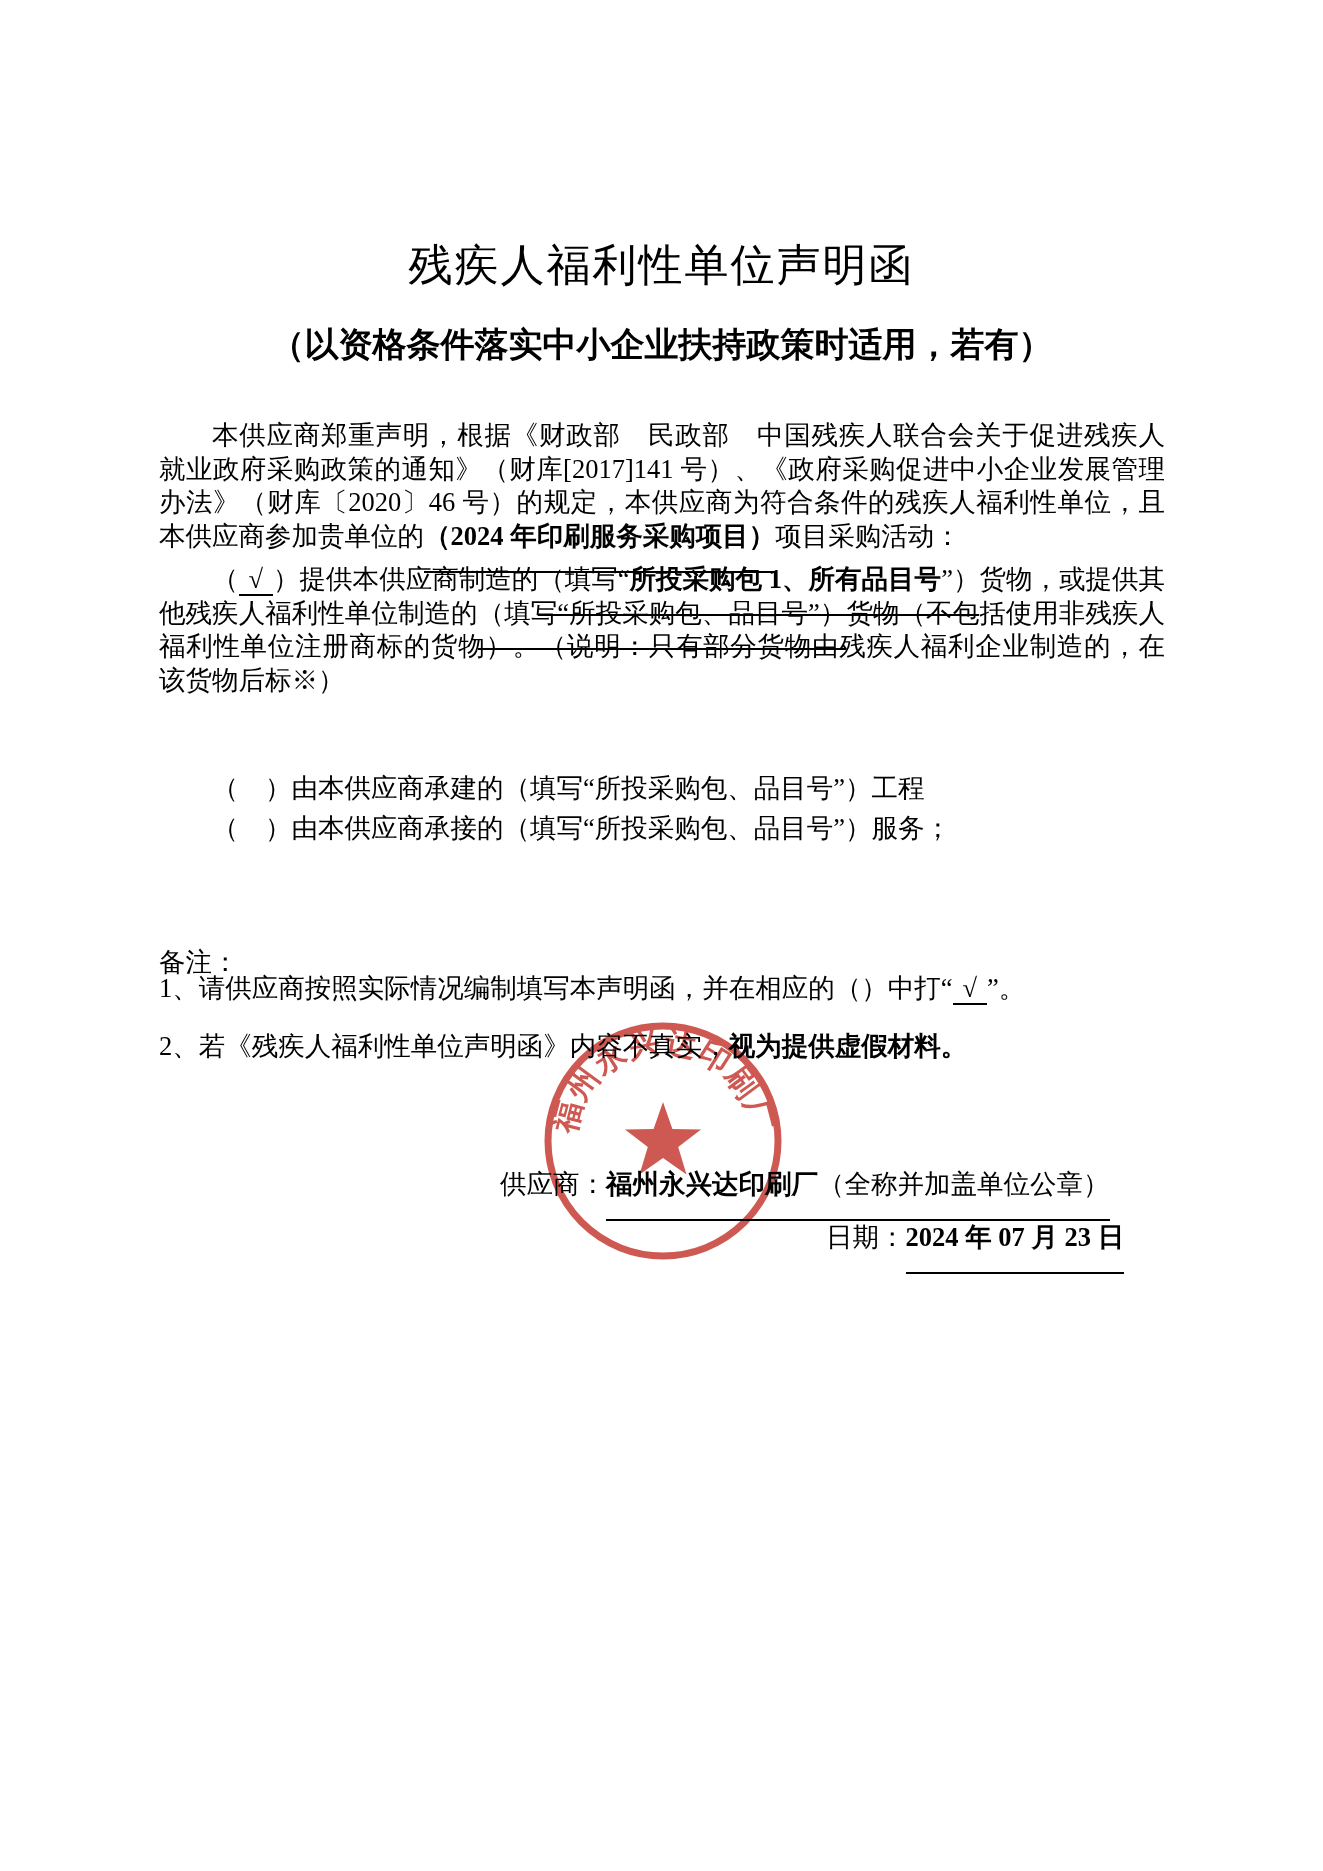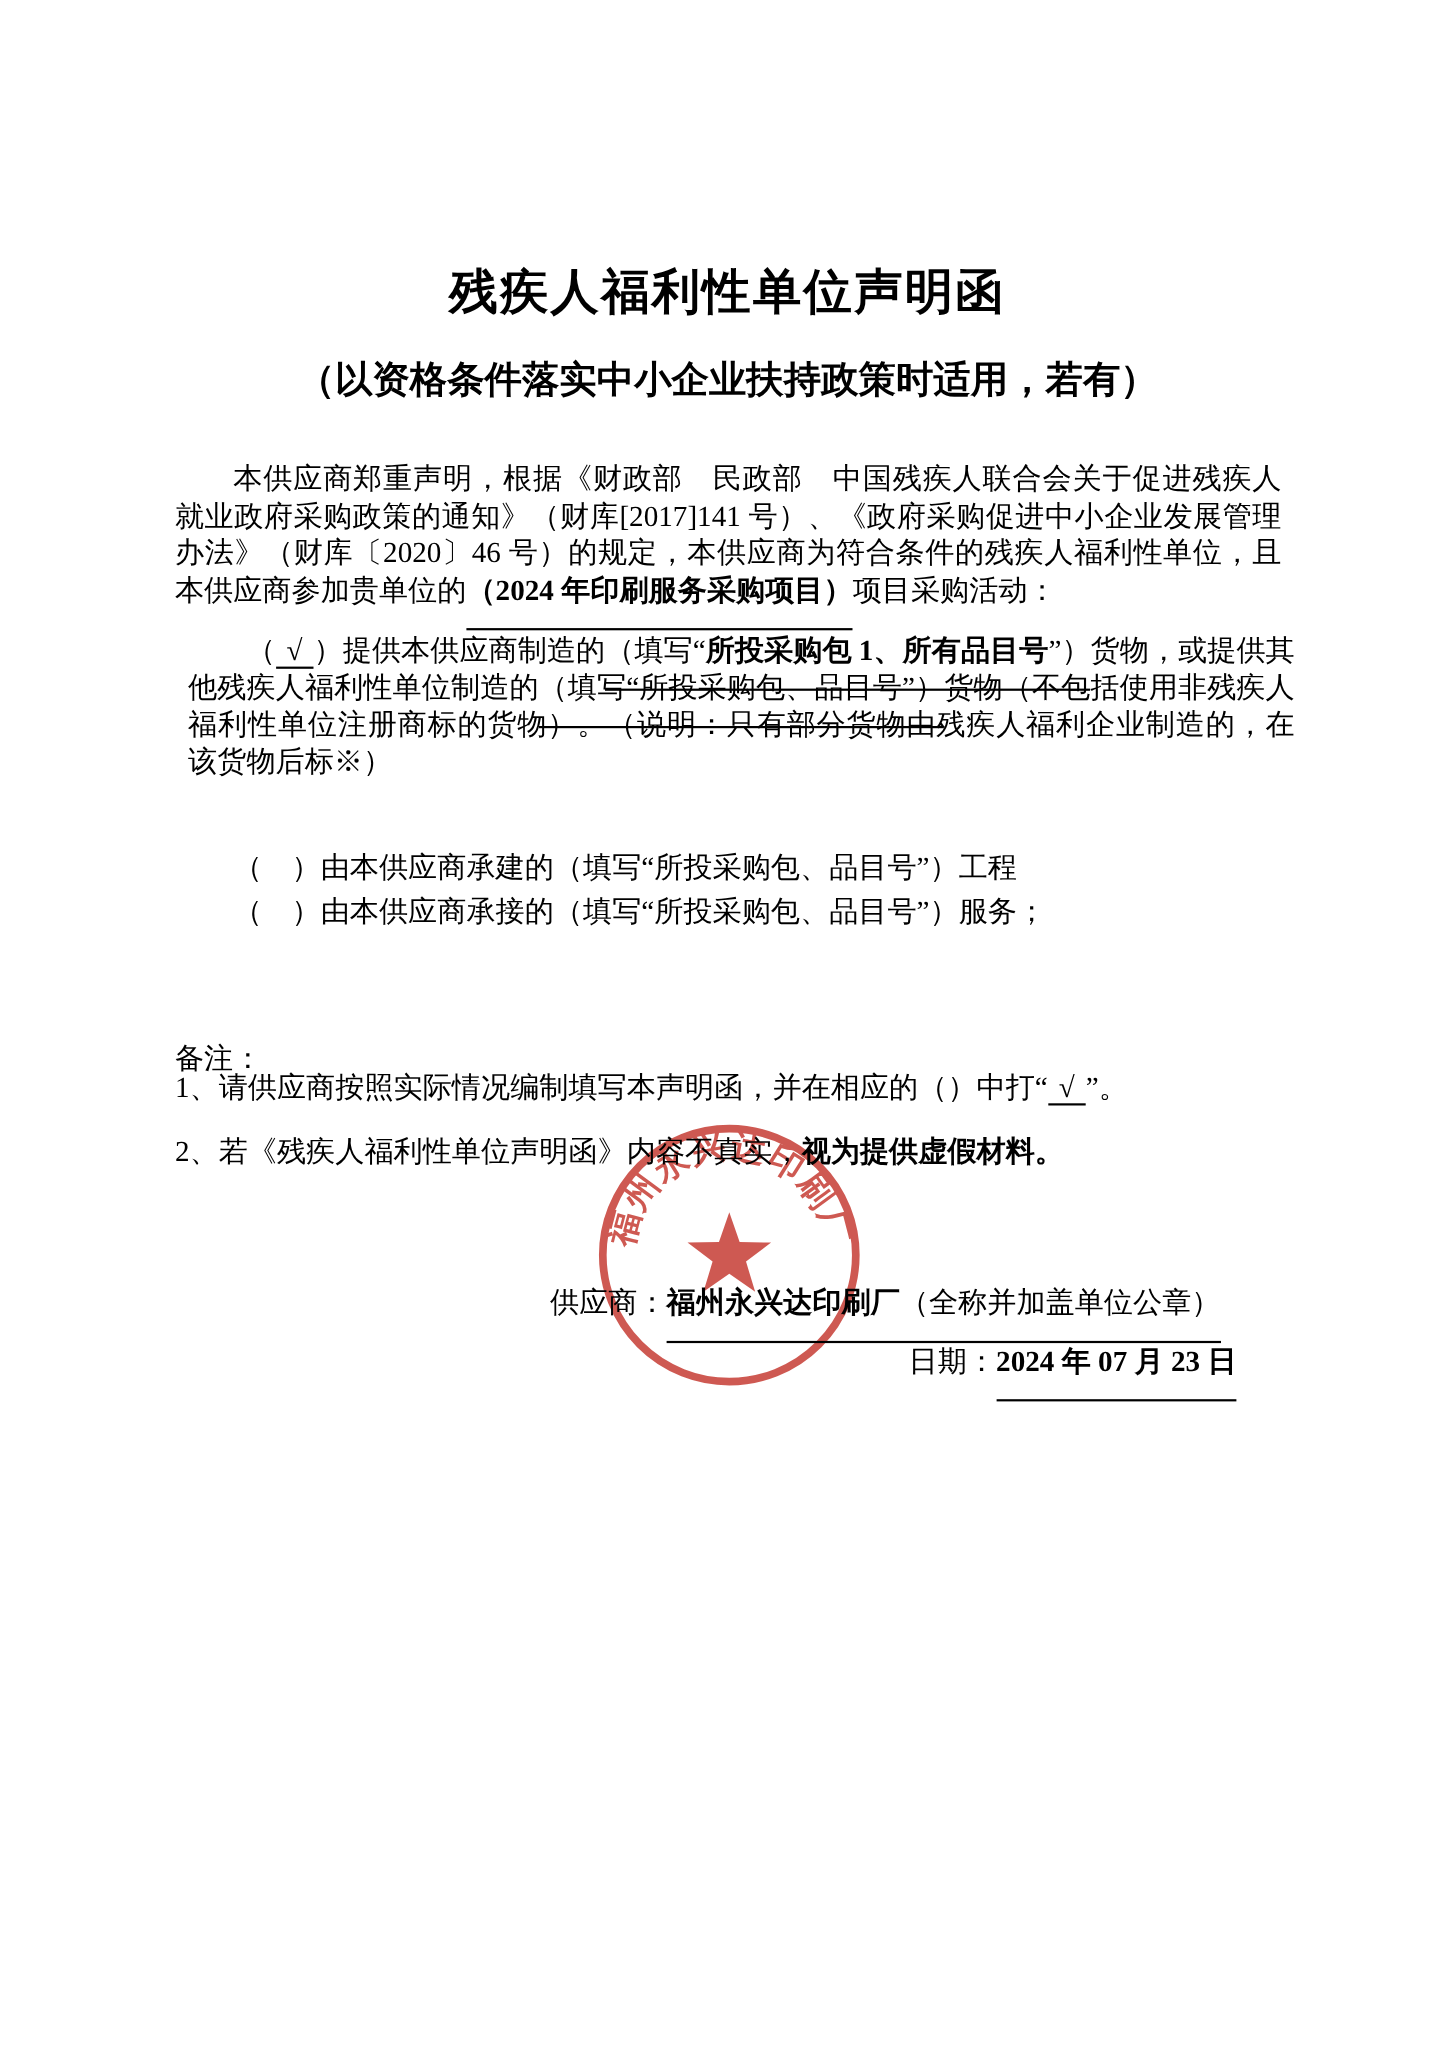--- a/index.html
+++ b/index.html
@@ -6,34 +6,34 @@
   .page{
     position:relative;
     width:1323px;height:1871px;
     background:#ffffff;
     font-family:"Liberation Serif","DejaVu Serif",serif;
     color:#000;
     overflow:hidden;
   }
   .title{
     position:absolute;top:236px;left:0;width:100%;
-    text-align:center;font-size:44px;font-weight:bold;margin:0;
+    text-align:center;font-size:44px;font-weight:normal;margin:0;
     letter-spacing:2px;
   }
   .subtitle{
     position:absolute;top:322px;left:0;width:100%;
     text-align:center;font-size:34px;font-weight:bold;margin:0;
   }
   .para{
     position:absolute;left:159px;width:1006px;margin:0;
     font-size:26.5px;line-height:33.6px;
     text-align:justify;text-indent:2em;
   }
   .para1{top:419px;}
-  .para2{top:575px;margin-left:12px;}
+  .para2{top:563px;}
   .line{
     position:absolute;margin:0;
     font-size:26.5px;line-height:33.6px;white-space:nowrap;
   }
   .item1{top:772px;left:159px;text-indent:2em;}
   .item2{top:812px;left:159px;text-indent:2em;}
   .closing{top:850px;left:159px;text-indent:2em;}
   .notes-label{top:946px;left:159px;}
   .note1{top:952px;left:159px;margin-top:20px;}
   .note2{top:1030px;left:159px;}

